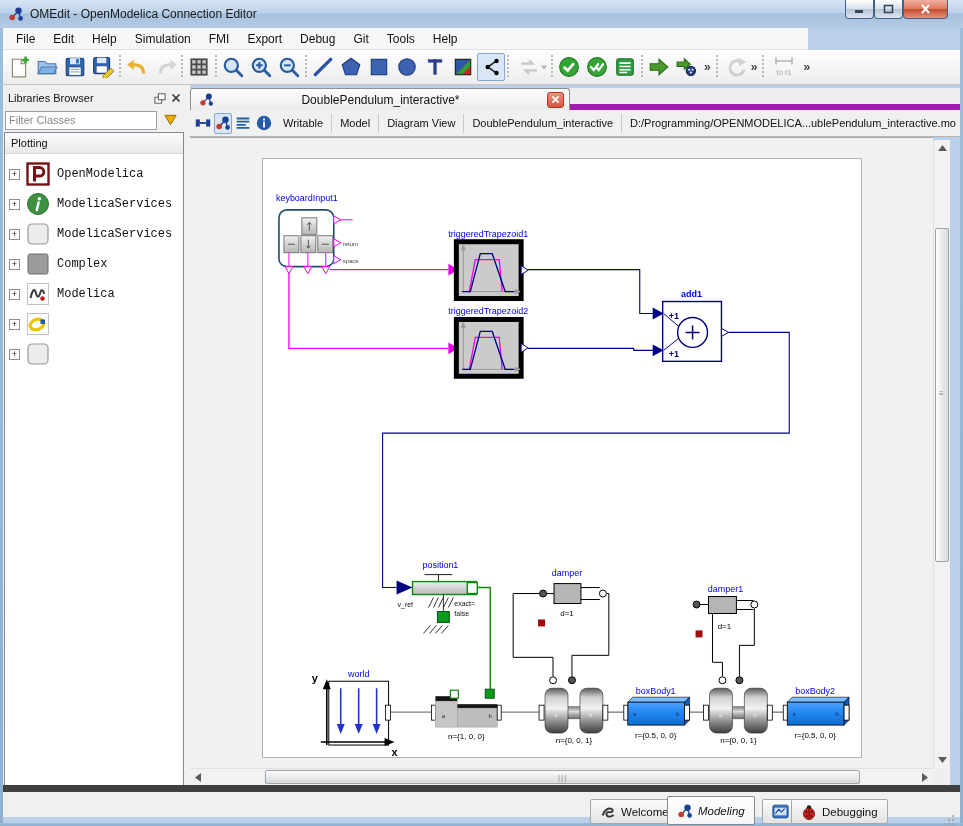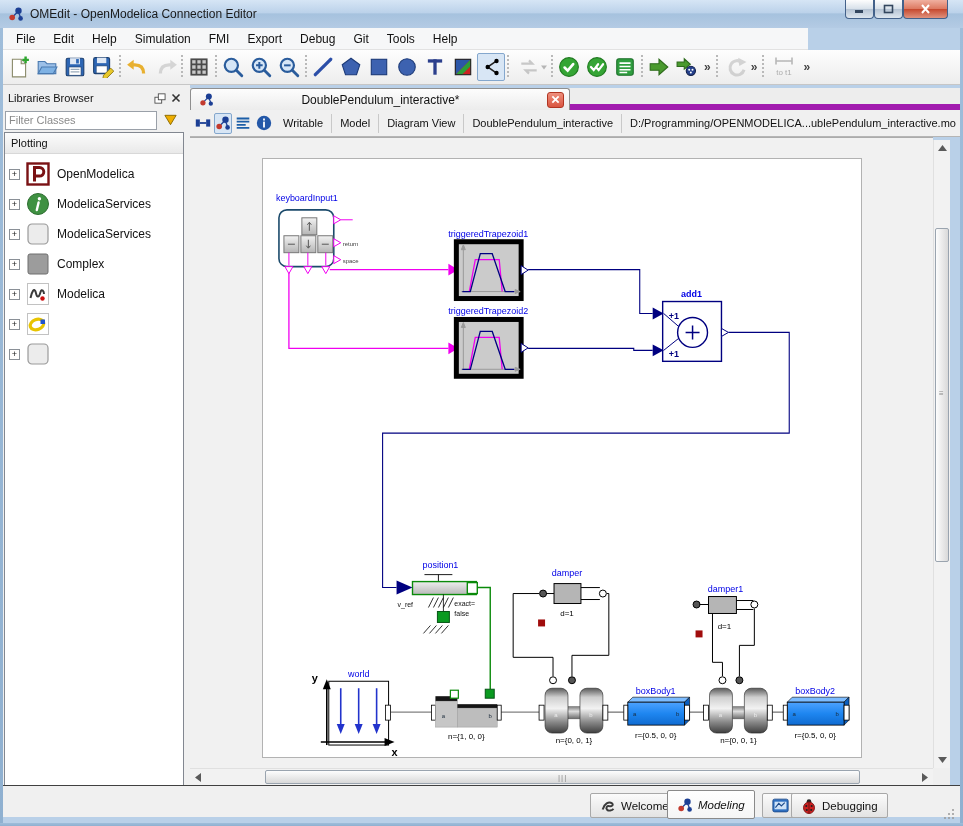--- a/index.html
+++ b/index.html
@@ -46,21 +46,21 @@
   #filter-input::placeholder { color:#8a8a8a; }
   #filter-btn { width:20px; height:20px; margin-left:3px; display:flex; align-items:center; justify-content:center; }
   #tree { left:4px; top:132px; width:180px; height:658px; background:#fff; border:1px solid #828790; }
   #tree-header { height:21px; background:linear-gradient(#fcfcfc,#e9e9e9); border-bottom:1px solid #d8d8d8;
     font-size:11px; line-height:21px; padding-left:6px; }
   .lrow { position:absolute; left:0; width:177px; height:30px; }
   .lrow .selbg { position:absolute; left:18px; right:0; top:0; bottom:0; background:#7b1417; }
   .expander { position:absolute; left:4px; top:10px; width:11px; height:11px; background:#fff;
     border:1px solid #8a9097; font:9px "Liberation Sans",sans-serif; line-height:9px; text-align:center; color:#222; }
   .licon { position:absolute; left:21px; top:3px; width:24px; height:24px; }
-  .llabel { position:absolute; left:52px; top:0; line-height:30px; font-size:12px; white-space:nowrap; }
+  .llabel { position:absolute; left:52px; top:0; line-height:30px; font-size:12px; white-space:nowrap;font-family:Liberation Mono, monospace; }
   .llabel.sel { color:#fff; }
 
   
   #tabbar { left:190px; top:88px; width:770px; height:22px; border-bottom:6px solid #a21caf; background:#ededed; }
   #doc-tab { position:absolute; left:0; top:0; width:380px; height:22px;
     background:linear-gradient(#fdfdfd,#ececec); border:1px solid #8f8f8f; border-bottom:none;
     border-radius:3px 3px 0 0; display:flex; align-items:center; }
   #tab-title { flex:1; text-align:center; font-size:12px; }
   #tab-close { width:17px; height:16px; margin-right:5px; border:1px solid #b03522; border-radius:3px;
     background:linear-gradient(#ef8f7d,#d95540); display:flex; align-items:center; justify-content:center; }
@@ -81,21 +81,21 @@
   #vscroll { left:933px; top:140px; width:17px; height:628px; border-left:1px solid #e0e0e0; }
   #hscroll { left:190px; top:768px; width:743px; height:17px; border-top:1px solid #e0e0e0; }
   .sb-arrow { position:absolute; width:17px; height:16px; display:flex; align-items:center; justify-content:center; }
   .thumb { position:absolute; border:1px solid #9aa4af; border-radius:2px;
     background:linear-gradient(90deg,#fdfdfd,#d9d9d9); }
   .thumb.h { background:linear-gradient(#fdfdfd,#d9d9d9); }
   .gripmark { position:absolute; color:#8a8a8a; font-size:8px; letter-spacing:1px; }
   #sb-corner { left:933px; top:768px; width:17px; height:17px; background:#efefef; }
 
   
-  #statusbar { left:3px; top:785px; width:957px; height:32px; background:#f0f0f0; border-top:1px solid #404040; }
+  #statusbar { left:3px; top:785px; width:957px; height:32px; background:#f0f0f0; border-top:7px solid #404040; }
   .ptab { position:absolute; top:7px; height:25px; border:1px solid #a8a8a8; border-radius:2px;
     background:linear-gradient(#fbfbfb,#e3e3e3); display:flex; align-items:center; gap:5px;
     padding:0 9px; font-size:11.5px; }
   .ptab.active { top:4px; height:29px; background:linear-gradient(#ffffff,#f5f5f5); border-color:#8a8a8a; z-index:2;font-style:italic; }
 
   
   .c-lbl { font:9px "Liberation Sans",sans-serif; fill:#0000e6; text-anchor:middle; }
   .c-par { font:8px "Liberation Sans",sans-serif; fill:#000; text-anchor:middle; }
   .c-sm  { font:7px "Liberation Sans",sans-serif; fill:#111; }
   .c-port{ font:6px "Liberation Sans",sans-serif; fill:#444; }

